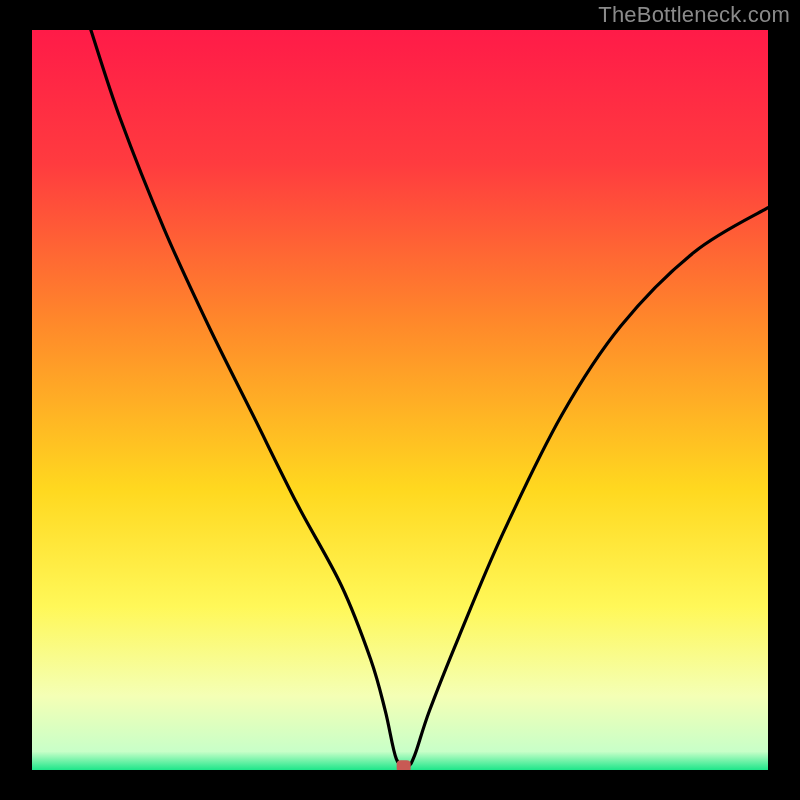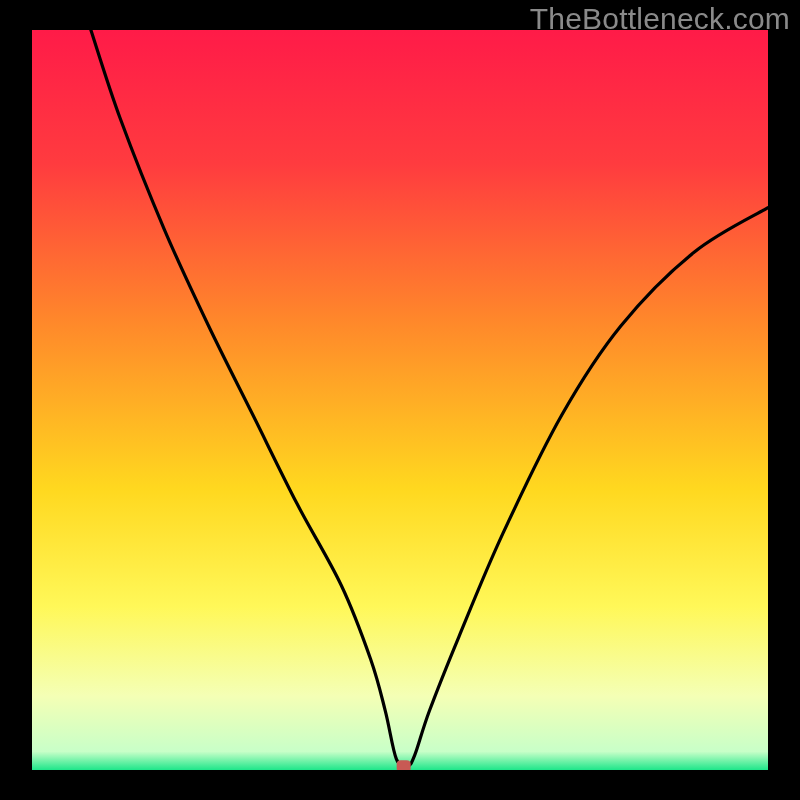--- a/index.html
+++ b/index.html
@@ -15,21 +15,21 @@
     position: relative;
     width: 800px;
     height: 800px;
     background: #000;
   }
   .watermark {
     position: absolute;
     top: 2px;
     right: 10px;
     color: #8a8a8a;
-    font-size: 30px;
+    font-size: 22px;
     font-weight: 500;
     letter-spacing: 0.2px;
     z-index: 5;
   }
   .plot-wrap {
     position: absolute;
     left: 32px;
     top: 30px;
     width: 736px;
     height: 740px;

